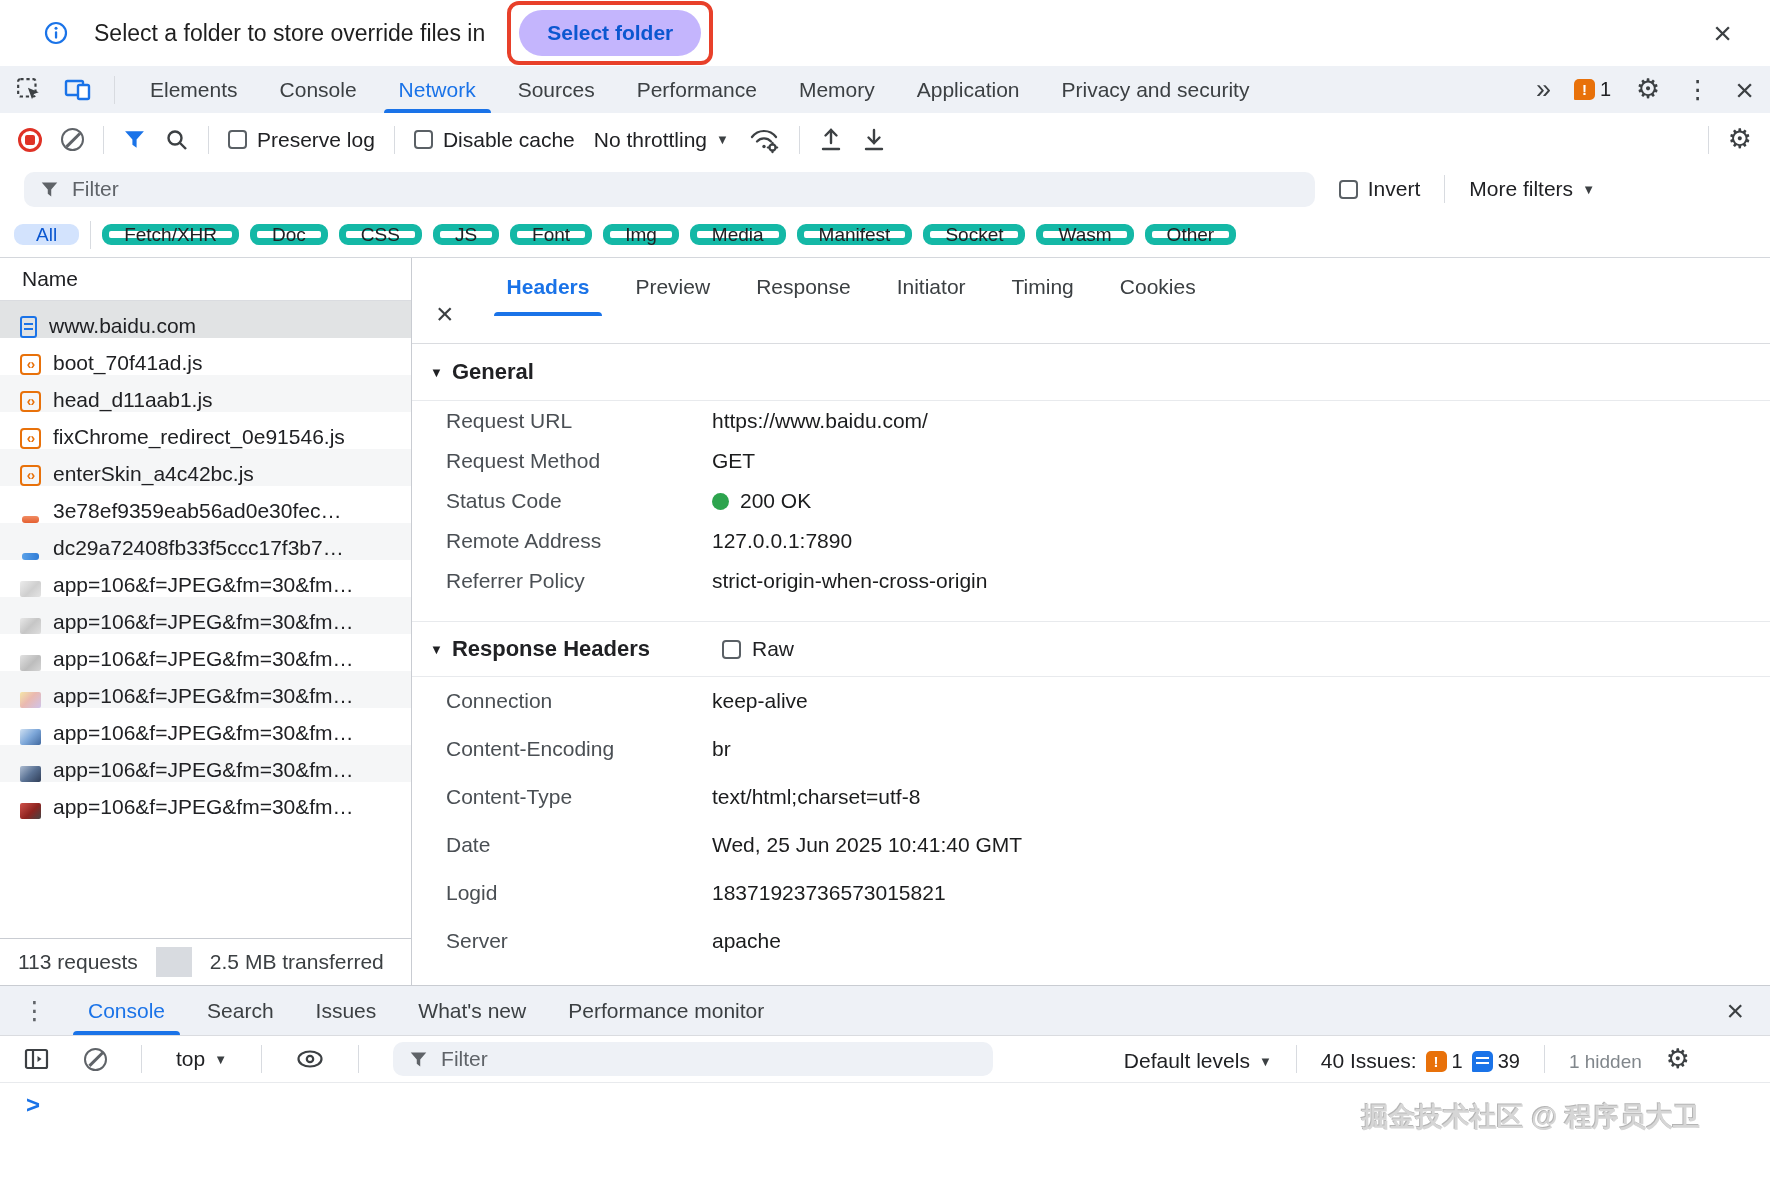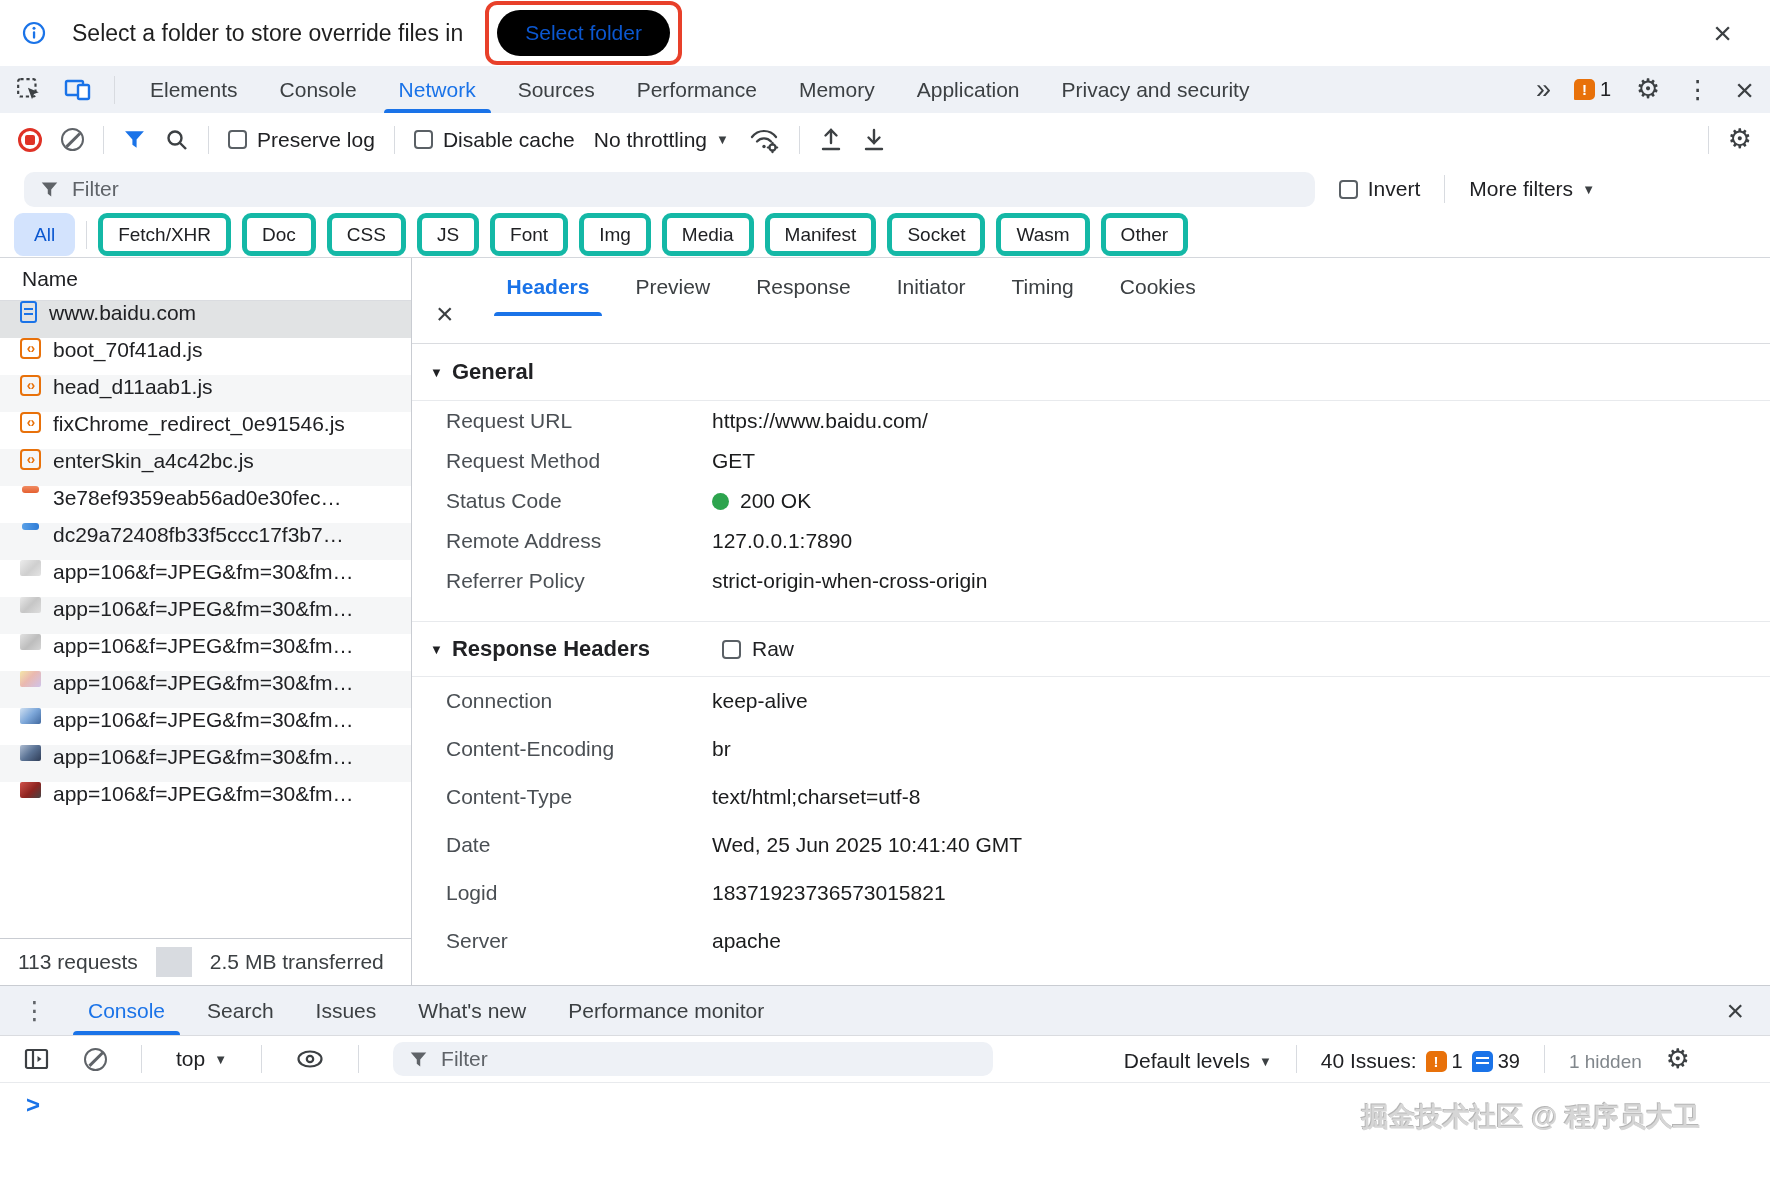--- a/index.html
+++ b/index.html
@@ -4,24 +4,24 @@
 <style>
   * { box-sizing: border-box; margin: 0; padding: 0; }
   html,body { width:1770px; height:1180px; overflow:hidden; }
   body {
     font-family: "Liberation Sans","DejaVu Sans",sans-serif;
     color:#202124; background:#fff; position:relative; font-size:21px;
   }
   .vsep { width:1px; height:28px; background:#d8dbe0; flex:none; }
 
   
-  .infobar { height:66px; display:flex; align-items:center; padding-left:22px; background:#fff; }
+  .infobar { height:66px; display:flex; align-items:center; padding-left:44px; background:#fff; }
   .infobar-msg { font-size:23px; margin-left:26px; color:#1f1f1f; white-space:nowrap; }
   .annotation { margin-left:22px; border:4px solid #e8402a; border-radius:12px; padding:5px 8px; }
-  .select-folder-btn { background:#000000; color:#0b57d0; font-size:21px; font-weight:400;
+  .select-folder-btn { background:#c4b5fd; color:#0b57d0; font-size:21px; font-weight:700;
     border:none; border-radius:24px; padding:11px 28px; white-space:nowrap; cursor:pointer;
     font-family:inherit; }
   .infobar-close { margin-left:auto; margin-right:38px; font-size:32px; color:#3c4043; line-height:1; cursor:pointer; }
 
   
   .tabbar { height:47px; background:#eef1f6; display:flex; align-items:stretch; }
   .tabbar-left { display:flex; align-items:center; padding:0 10px 0 16px; gap:22px; }
   .tabs { display:flex; align-items:stretch; margin-left:4px; }
   .tab { display:flex; align-items:center; padding:0 21px; font-size:21px; color:#3c4043;
     position:relative; cursor:pointer; white-space:nowrap; }
@@ -55,31 +55,31 @@
   .chk-group { display:flex; align-items:center; gap:10px; }
 
   
   .filter-row { height:46px; display:flex; align-items:center; gap:24px; padding:0 175px 0 24px; background:#fff; }
   .filter-pill { flex:1; height:35px; background:#eef1f6; border-radius:10px; display:flex;
     align-items:center; padding:0 16px; gap:13px; color:#5f6368; font-size:21px; cursor:text; }
   .chk-label { font-size:21px; color:#202124; }
 
   
   .chips-row { height:45px; display:flex; align-items:center; gap:11px; padding:0 14px; background:#fff; }
-  .chip { height:43px; padding:0 15px; display:flex; align-items:center; border:5px solid #14b8a6;
+  .chip { height:21px; padding:0 15px; display:flex; align-items:center; border:7px solid #14b8a6;
     border-radius:9px; font-size:19px; color:#202124; background:#fff; white-space:nowrap; cursor:pointer; }
   .chip.active { background:#d3e3fd; border-color:#d3e3fd; color:#0b57d0; }
 
   
   .main { height:728px; border-top:1px solid #d4d7dc; display:flex; background:#fff; }
   .left-panel { width:412px; flex:none; border-right:1px solid #c9ccd2; display:flex; flex-direction:column; }
   .name-header { height:43px; line-height:42px; padding-left:22px; font-size:21px; color:#202124;
     border-bottom:1px solid #dadce0; }
   .req-rows { flex:1; overflow:hidden; }
-  .req-row { height:37px; display:flex; align-items:flex-start; gap:12px; padding-left:20px;
+  .req-row { height:37px; display:flex; align-items:flex-end; gap:12px; padding-left:20px;
     font-size:21px; color:#202124; white-space:nowrap; cursor:pointer; overflow:hidden; }
   .req-row:nth-child(odd) { background:#f5f6f7; }
   .req-row.selected { background:#e1e3e4; }
   .req-label { overflow:hidden; }
   .ic-doc { width:17px; height:22px; border:2px solid #1a73e8; border-radius:3px; flex:none;
     padding:3px 2px; background:repeating-linear-gradient(#1a73e8 0 2px, transparent 2px 5px);
     background-clip:content-box; }
   .ic-js { width:21px; height:21px; border:2px solid #e8710a; border-radius:4px; color:#e8710a;
     display:flex; align-items:center; justify-content:center; flex:none; }
   .ic-js::after { content:"‹›"; font-size:14px; font-weight:700; letter-spacing:-1px; margin-top:-2px; }

